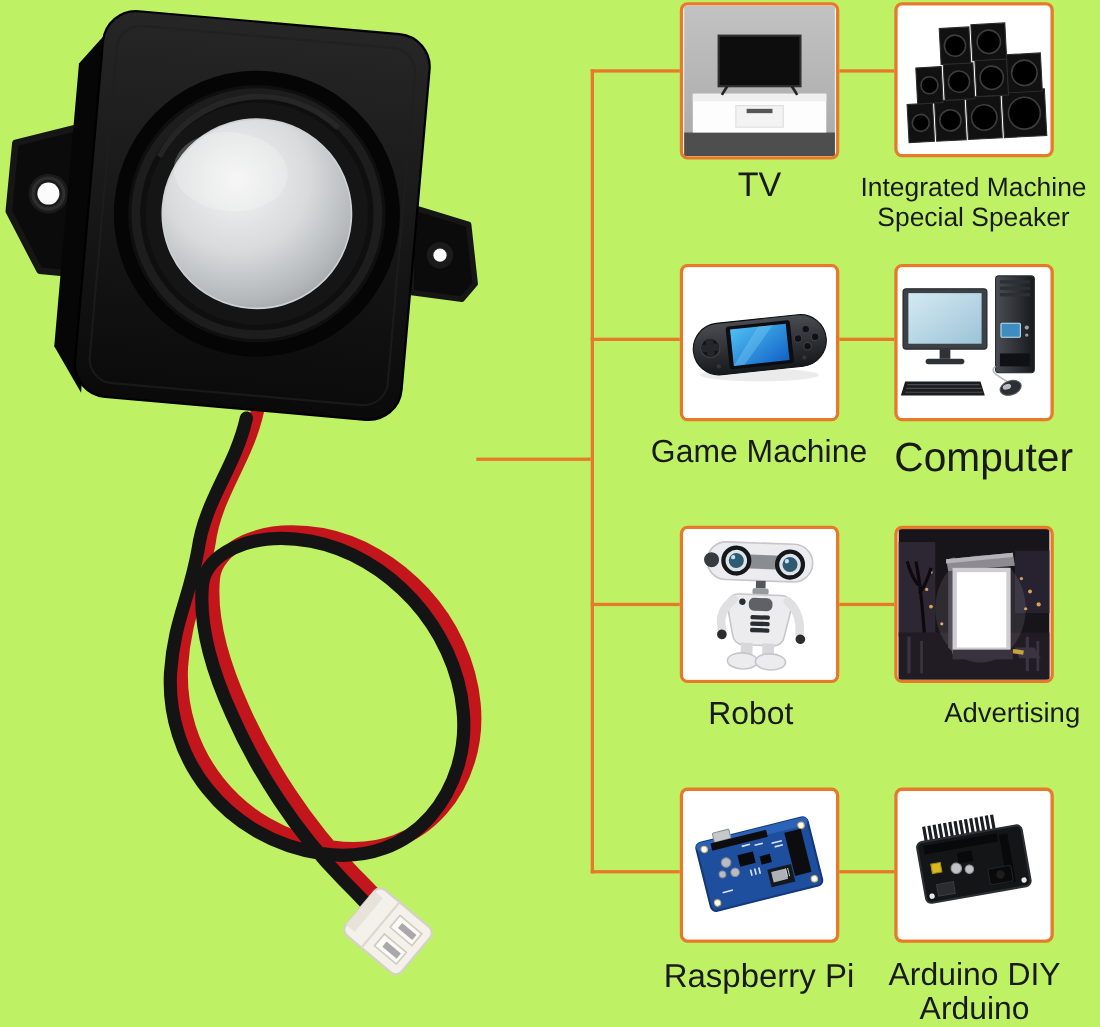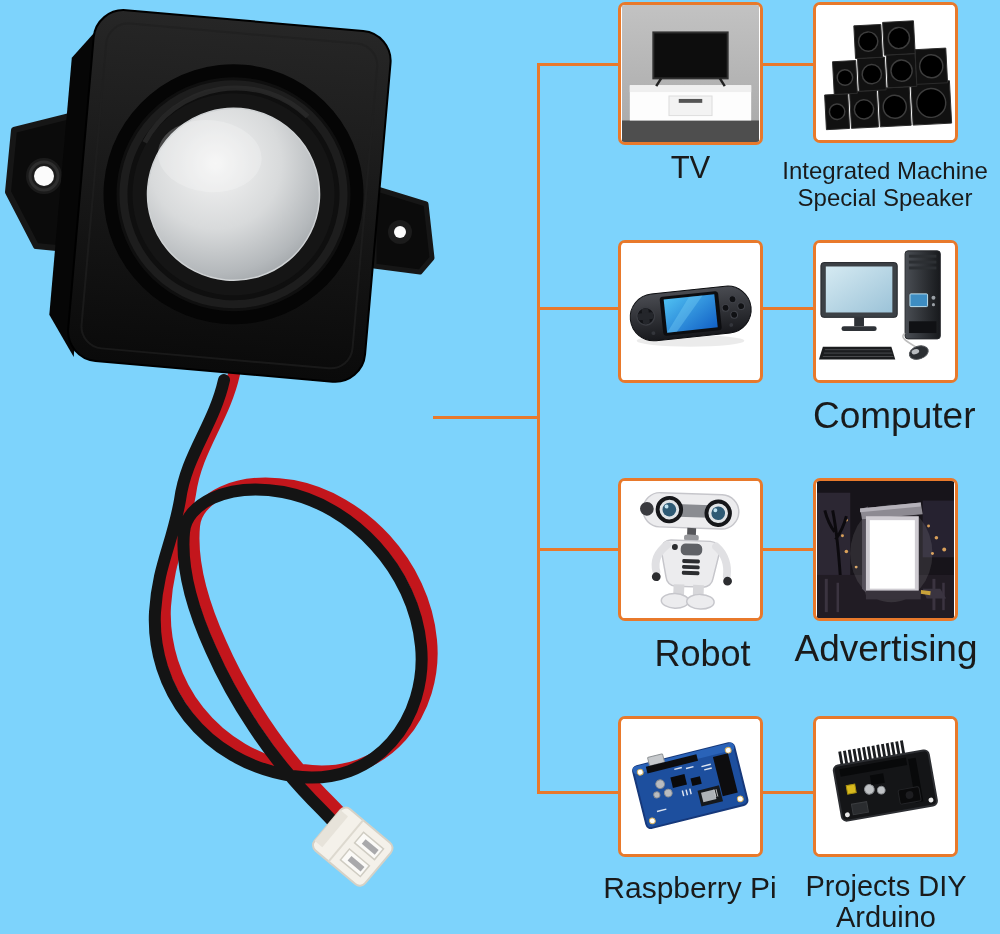--- a/index.html
+++ b/index.html
@@ -1,16 +1,16 @@
 <!DOCTYPE html>
 <html><head>
 <meta charset="utf-8">
 <style>
   html,body{margin:0;padding:0;background:#fff;}
-  .canvas{position:relative;width:1000px;height:934px;background:#7dd3fc;overflow:hidden;
+  .canvas{position:relative;width:1000px;height:934px;background:#bef264;overflow:hidden;
           font-family:"Liberation Sans",sans-serif;text-decoration:underline;}
   .line{position:absolute;background:#E8792B;}
   .trunk{left:537px;top:63px;width:3px;height:731px;}
   .stub {left:433px;top:416px;width:104px;height:3px;}
   .b1{left:537px;top:63px;width:81px;height:3px;}
   .b2{left:537px;top:307px;width:81px;height:3px;}
   .b3{left:537px;top:548px;width:81px;height:3px;}
   .b4{left:537px;top:791px;width:81px;height:3px;}
   .g1{left:763px;top:63px;width:50px;height:3px;}
   .g2{left:763px;top:307px;width:50px;height:3px;}
@@ -26,22 +26,22 @@
   #card-robot{left:618px;top:478px;}
   #card-ad{left:813px;top:478px;}
   #card-raspi{left:618px;top:716px;height:141px;}
   #card-arduino{left:813px;top:716px;height:141px;}
   .lbl{position:absolute;color:#1A1A1A;text-align:center;}
   .lbl span{display:block;}
   #lbl-tv{left:618px;top:150px;width:145px;font-size:31px;}
   #lbl-integrated{left:760px;top:157px;width:250px;font-size:24px;line-height:27px;}
   #lbl-game{left:585px;top:395px;width:210px;font-size:29px;}
   #lbl-computer{left:813px;top:395px;width:145px;font-size:37px;}
-  #lbl-robot{left:630px;top:633px;width:145px;font-size:36px;}
-  #lbl-ad{left:790px;top:633px;width:192px;font-size:37px;line-height:31px;}
+  #lbl-robot{left:610px;top:633px;width:145px;font-size:29px;}
+  #lbl-ad{left:790px;top:633px;width:192px;font-size:25px;line-height:31px;text-align:right;}
   #lbl-raspi{left:595px;top:871px;width:190px;font-size:30px;}
   #lbl-arduino{left:790px;top:871px;width:192px;font-size:29px;line-height:31px;}
   .product{position:absolute;left:0;top:0;width:540px;height:934px;}
 </style>
 </head>
 <body>
 
 <div class="canvas">
 
   <svg class="product" viewBox="0 0 540 934" aria-hidden="true">
@@ -234,20 +234,23 @@
           <line x1="7" y1="112.5" x2="77" y2="112.5"></line>
           <line x1="6" y1="116" x2="78" y2="116"></line>
       </g>
       <g transform="rotate(-18 104 112)">
         <ellipse cx="104" cy="112" rx="10" ry="6.5" fill="#2b2e32" stroke="#55585c"></ellipse>
         <ellipse cx="101" cy="110" rx="4" ry="2.5" fill="#b9bcc0"></ellipse>
       </g>
     </svg>
   </div>
 
+  <div class="lbl" id="lbl-game">
+    <span>Game Machine</span>
+  </div>
   <div class="lbl" id="lbl-computer">
     <span>Computer</span>
   </div>
 
   <div class="card" id="card-robot">
     <svg viewBox="0 0 140 140">
       <rect width="140" height="140" fill="#ffffff"></rect>
       <g transform="rotate(2 70 70)">
         <rect x="20" y="13" width="98" height="35" rx="17.5" fill="#ececee" stroke="#c6c6cb" stroke-width="1.5"></rect>
         <circle cx="24" cy="30" r="7" fill="#3a3b3f"></circle>
@@ -398,17 +401,17 @@
         <rect x="32" y="82" width="16" height="11" fill="#2a2c2f" stroke="#3a3c3f"></rect>
         <rect x="56" y="56" width="14" height="10" fill="#08090a"></rect>
       </g>
     </svg>
   </div>
 
   <div class="lbl" id="lbl-raspi">
     <span>Raspberry Pi</span>
   </div>
   <div class="lbl" id="lbl-arduino">
-    <span>Projects DIY</span>
+    <span>Arduino DIY</span>
     <span>Arduino</span>
   </div>
 
 </div>
 
 </body></html>

